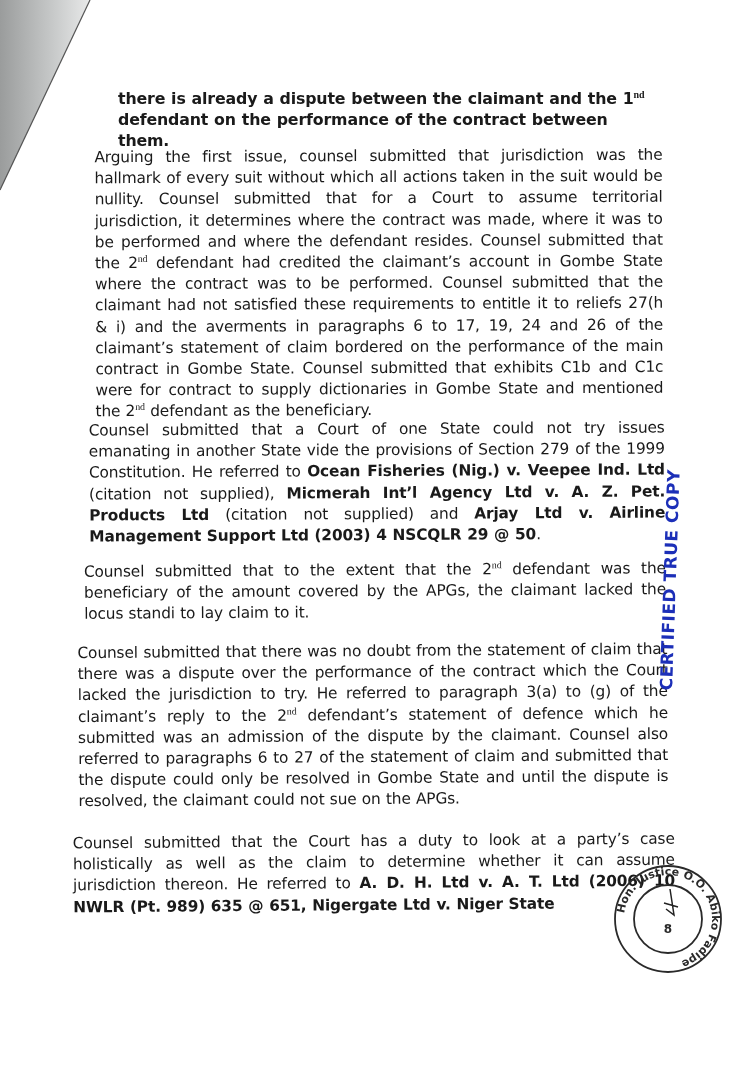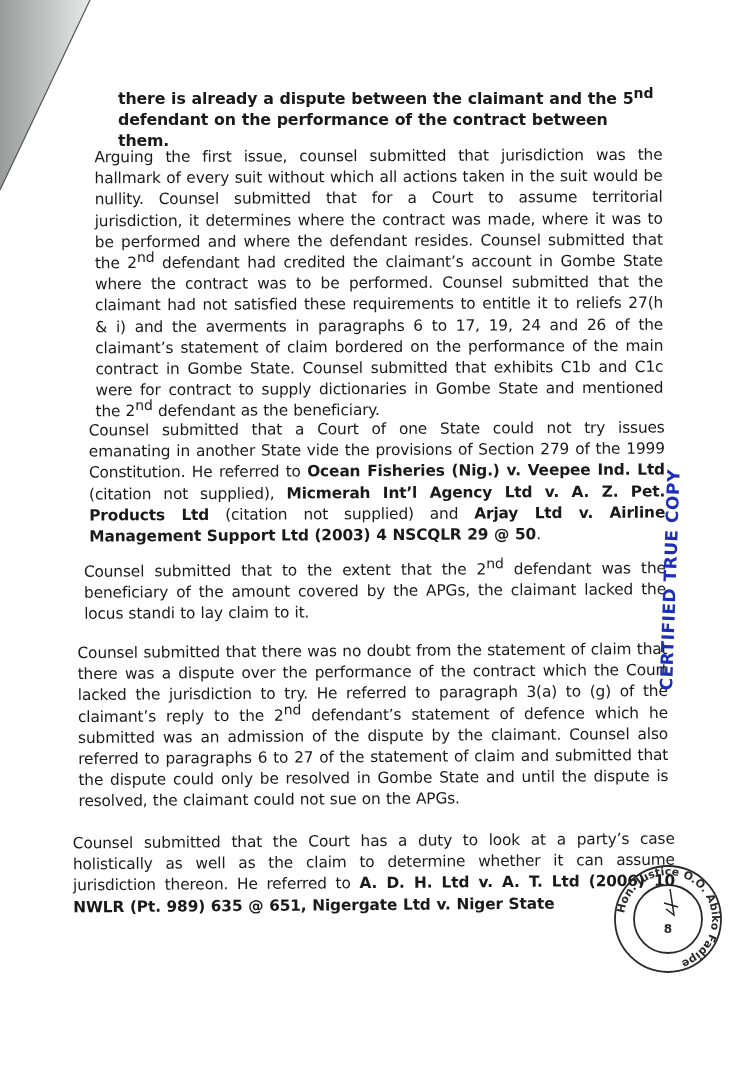--- a/index.html
+++ b/index.html
@@ -25,21 +25,21 @@
     .lead {
       left: 118px; top: 88px; width: 545px;
       font-weight: bold; font-size: 15.8px; line-height: 21px;
       text-align: left;
     }
     .p1 { left: 95px; top: 146px; width: 568px; transform: rotate(-0.25deg); }
     .p2 { left: 89px; top: 419px; width: 576px; transform: rotate(-0.3deg); }
     .p3 { left: 84px; top: 560px; width: 582px; transform: rotate(-0.35deg); }
     .p4 { left: 78px; top: 641px; width: 590px; transform: rotate(-0.4deg); }
     .p5 { left: 73px; top: 831px; width: 602px; transform: rotate(-0.45deg); }
-    sup { font-size: 14px; line-height: 0; vertical-align: 6px; }
+    sup { font-size: 10px; line-height: 0; vertical-align: 6px; font-family: Liberation Serif, serif; }
     .cert-stamp {
       position: absolute; left: 656px; top: 690px;
       transform-origin: left top; transform: rotate(-88deg);
       color: #1c2fb8; font-weight: bold; font-size: 17px;
       font-family: "DejaVu Sans", sans-serif; letter-spacing: 0.5px;
       white-space: nowrap;
     }
     .seal {
       position: absolute; left: 612px; top: 863px; width: 112px; height: 112px;
     }
@@ -53,21 +53,21 @@
     <linearGradient id="edgeGrad" x1="0" y1="0" x2="1" y2="0">
       <stop offset="0" stop-color="#9a9c9c"></stop>
       <stop offset="0.6" stop-color="#c8caca"></stop>
       <stop offset="1" stop-color="#e8e9e9"></stop>
     </linearGradient>
   </defs>
   <polygon points="0,0 90,0 0,190" fill="url(#edgeGrad)"></polygon>
   <line x1="90" y1="0" x2="0" y2="190" stroke="#555" stroke-width="1.2"></line>
 </svg>
 
-<div class="para lead"><span>there is already a dispute between the claimant and the 5</span><sup>nd</sup><span> defendant on the performance of the contract between them.</span></div>
+<div class="para lead"><span>there is already a dispute between the claimant and the 1</span><sup>nd</sup><span> defendant on the performance of the contract between them.</span></div>
 
 <div class="para p1"><span>Arguing the first issue, counsel submitted that jurisdiction was the hallmark of every suit without which all actions taken in the suit would be nullity.  Counsel submitted that for a Court to assume territorial jurisdiction, it determines where the contract was made, where it was to be performed and where the defendant resides.  Counsel submitted that the 2</span><sup>nd</sup><span> defendant had credited the claimant’s account in Gombe State where the contract was to be performed.  Counsel submitted that the claimant had not satisfied these requirements to entitle it to reliefs 27(h &amp; i) and the averments in paragraphs 6 to 17, 19, 24 and 26 of the claimant’s statement of claim bordered on the performance of the main contract in Gombe State.  Counsel submitted that exhibits C1b and C1c were for contract to supply dictionaries in Gombe State and mentioned the 2</span><sup>nd</sup><span> defendant as the beneficiary.</span></div>
 <div class="para p2"><span>Counsel submitted that a Court of one State could not try issues emanating in another State vide the provisions of Section 279 of the 1999 Constitution.  He referred to </span><b>Ocean Fisheries (Nig.) v. Veepee Ind. Ltd</b><span> (citation not supplied), </span><b>Micmerah Int’l Agency Ltd v. A. Z. Pet. Products Ltd</b><span> (citation not supplied) and </span><b>Arjay Ltd v. Airline Management Support Ltd (2003) 4 NSCQLR 29 @ 50</b><span>.</span></div>
 <div class="para p3"><span>Counsel submitted that to the extent that the 2</span><sup>nd</sup><span> defendant was the beneficiary of the amount covered by the APGs, the claimant lacked the locus standi to lay claim to it.</span></div>
 <div class="para p4"><span>Counsel submitted that there was no doubt from the statement of claim that there was a dispute over the performance of the contract which the Court lacked the jurisdiction to try.  He referred to paragraph 3(a) to (g) of the claimant’s reply to the 2</span><sup>nd</sup><span> defendant’s statement of defence which he submitted was an admission of the dispute by the claimant.  Counsel also referred to paragraphs 6 to 27 of the statement of claim and submitted that the dispute could only be resolved in Gombe State and until the dispute is resolved, the claimant could not sue on the APGs.</span></div>
 <div class="para p5"><span>Counsel submitted that the Court has a duty to look at a party’s case holistically as well as the claim to determine whether it can assume jurisdiction thereon.  He referred to </span><b>A. D. H. Ltd v. A. T. Ltd (2006) 10 NWLR (Pt. 989) 635 @ 651, Nigergate Ltd v. Niger State</b></div>
 
 <div class="cert-stamp">CERTIFIED TRUE COPY</div>
 
 <div class="seal">

